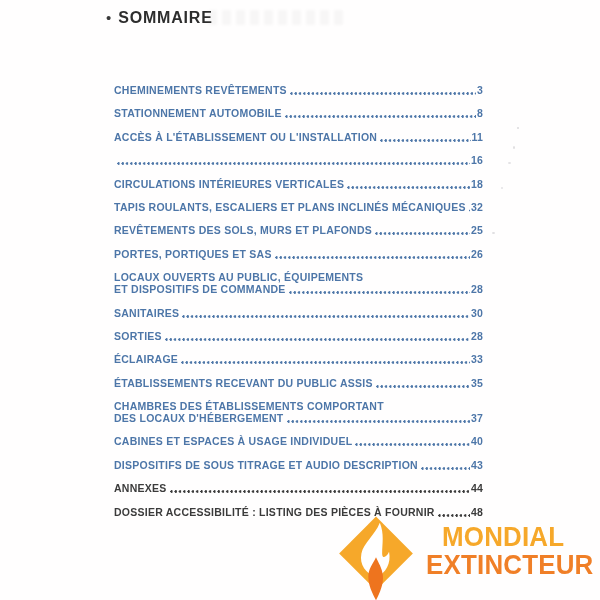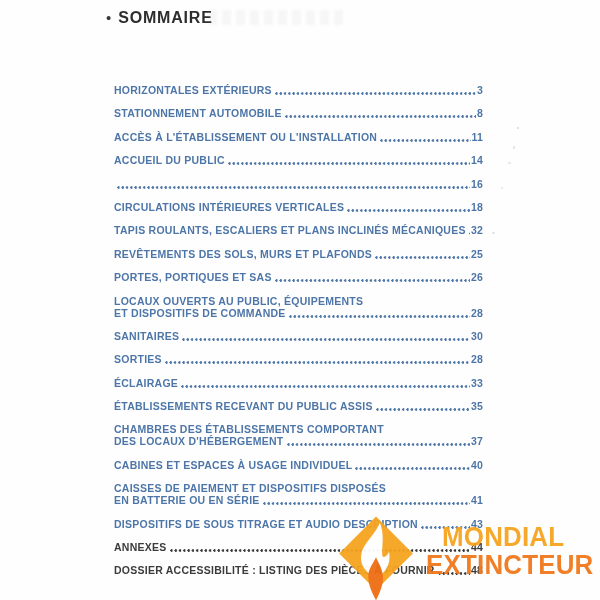--- a/index.html
+++ b/index.html
@@ -46,48 +46,41 @@
 
   <div class="title-row">
     <span class="title-bullet">•</span>
     <span class="title-text">SOMMAIRE</span>
   </div>
   <div class="title-ghost"></div>
 
   <div class="toc" id="toc">
       <div class="entry">
         <div class="line">
-          <span class="label">HORIZONTALES EXTÉRIEURS</span>
+          <span class="label">CHEMINEMENTS REVÊTEMENTS</span>
           <span class="dots"></span>
           <span class="num">3</span>
         </div>
       </div>
       <div class="entry">
         <div class="line">
           <span class="label">STATIONNEMENT AUTOMOBILE</span>
           <span class="dots"></span>
           <span class="num">8</span>
         </div>
       </div>
       <div class="entry">
         <div class="line">
           <span class="label">ACCÈS À L'ÉTABLISSEMENT OU L'INSTALLATION</span>
           <span class="dots"></span>
           <span class="num">11</span>
         </div>
       </div>
       <div class="entry">
         <div class="line">
-          <span class="label">ACCUEIL DU PUBLIC</span>
-          <span class="dots"></span>
-          <span class="num">14</span>
-        </div>
-      </div>
-      <div class="entry">
-        <div class="line">
           <span class="dots"></span>
           <span class="num">16</span>
         </div>
       </div>
       <div class="entry">
         <div class="line">
           <span class="label">CIRCULATIONS INTÉRIEURES VERTICALES</span>
           <span class="dots"></span>
           <span class="num">18</span>
         </div>
@@ -159,30 +152,20 @@
           <span class="label">DES LOCAUX D'HÉBERGEMENT</span>
           <span class="dots"></span>
           <span class="num">37</span>
         </div>
       </div>
       <div class="entry">
         <div class="line">
           <span class="label">CABINES ET ESPACES À USAGE INDIVIDUEL</span>
           <span class="dots"></span>
           <span class="num">40</span>
-        </div>
-      </div>
-      <div class="entry">
-        <div class="line">
-          <span class="label">CAISSES DE PAIEMENT ET DISPOSITIFS DISPOSÉS</span>
-        </div>
-        <div class="line">
-          <span class="label">EN BATTERIE OU EN SÉRIE</span>
-          <span class="dots"></span>
-          <span class="num">41</span>
         </div>
       </div>
       <div class="entry">
         <div class="line">
           <span class="label">DISPOSITIFS DE SOUS TITRAGE ET AUDIO DESCRIPTION</span>
           <span class="dots"></span>
           <span class="num">43</span>
         </div>
       </div>
       <div class="entry dark">

